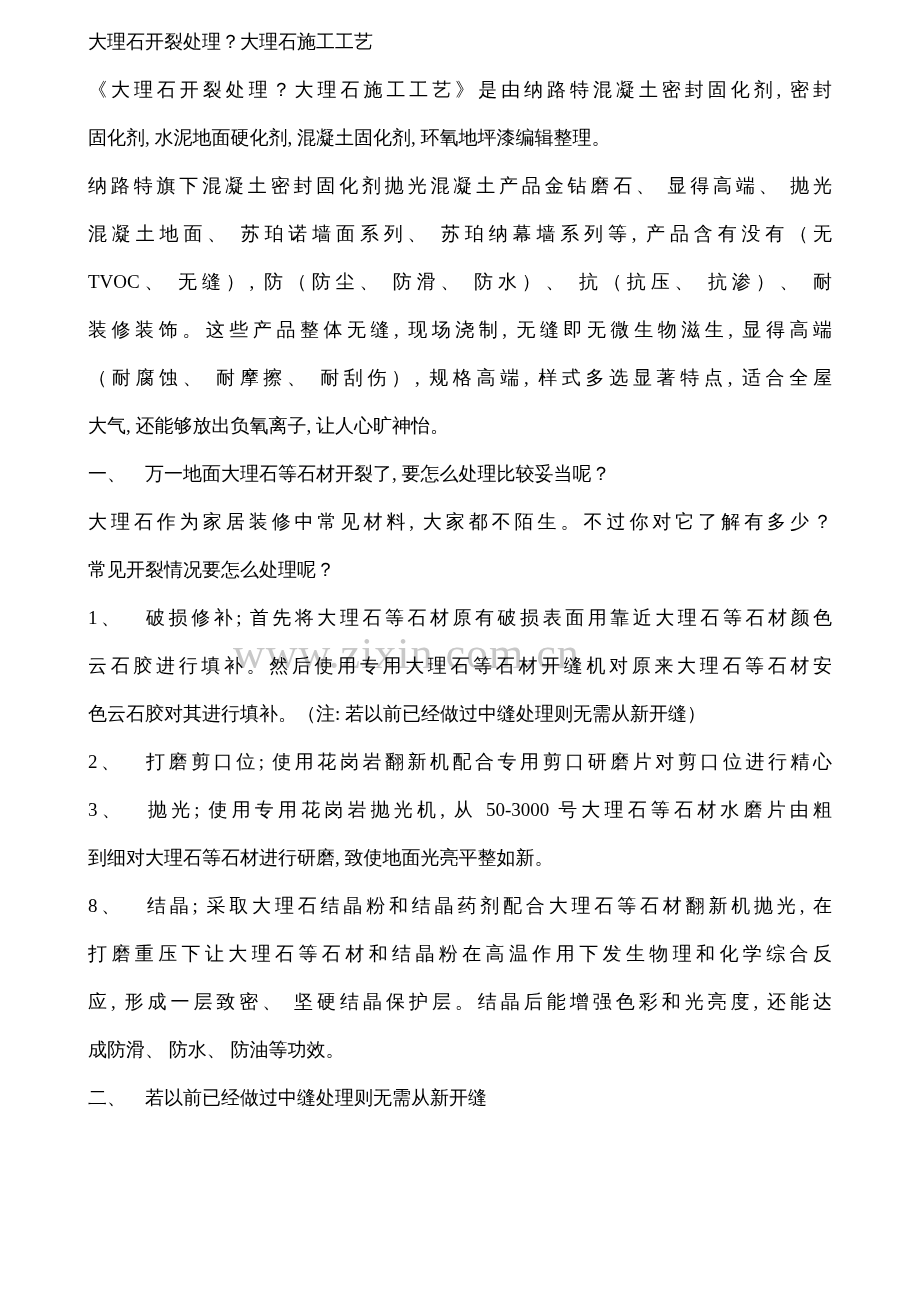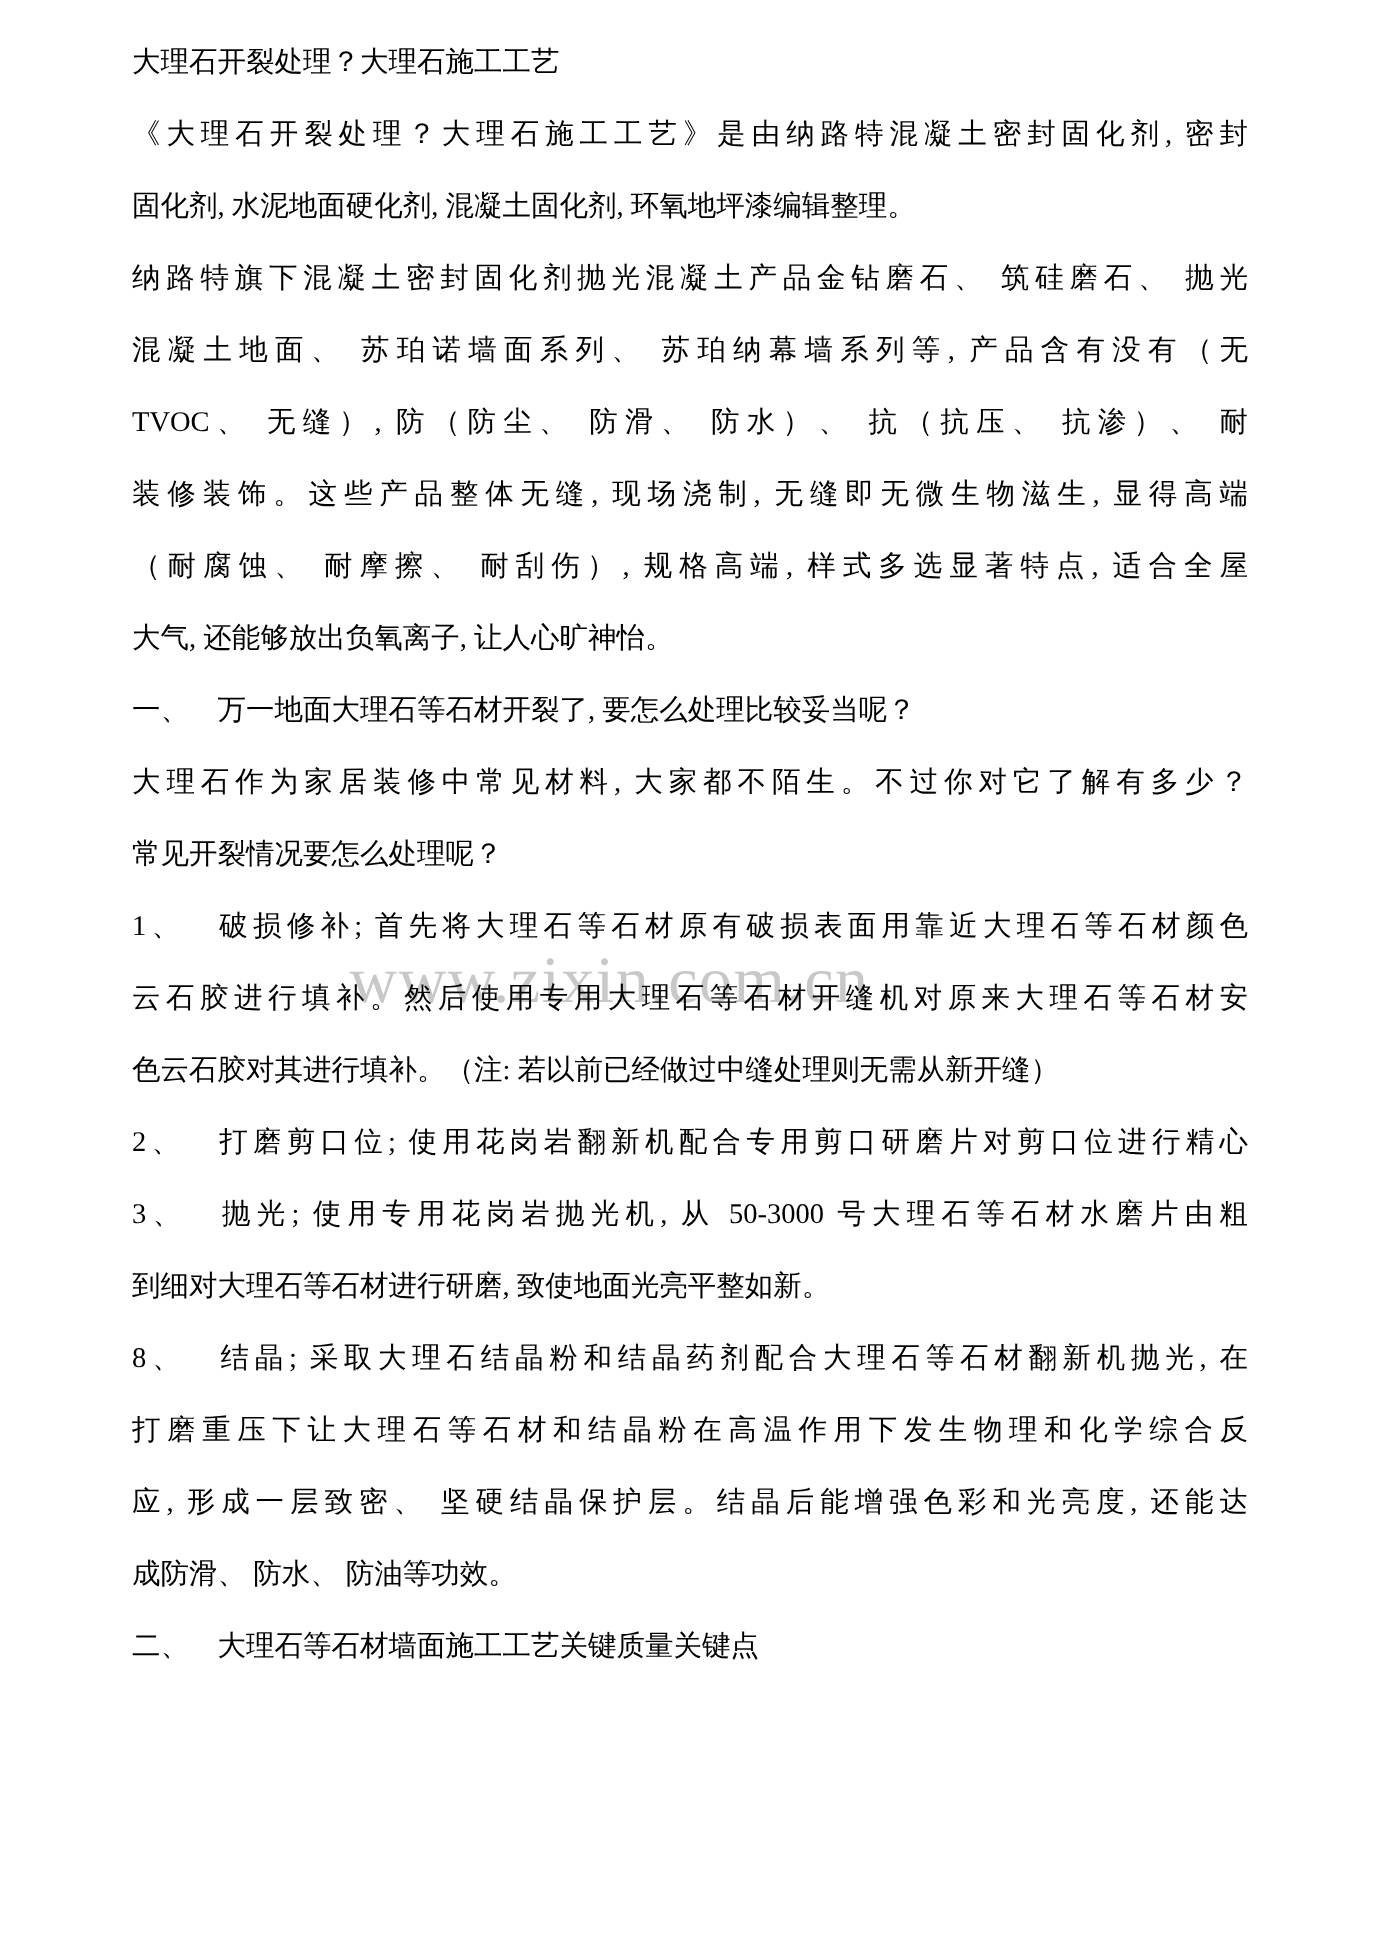--- a/index.html
+++ b/index.html
@@ -52,34 +52,34 @@
 </style>
 </head>
 <body>
 
 <div class="page">
   <div class="watermark">www.zixin.com.cn</div>
   <div class="content">
       <div class="line">大理石开裂处理？大理石施工工艺</div>
       <div class="line fill">《大理石开裂处理？大理石施工工艺》是由纳路特混凝土密封固化剂, 密封</div>
       <div class="line">固化剂, 水泥地面硬化剂, 混凝土固化剂, 环氧地坪漆编辑整理。</div>
-      <div class="line fill">纳路特旗下混凝土密封固化剂抛光混凝土产品金钻磨石、 筑硅磨石、 抛光</div>
+      <div class="line fill">纳路特旗下混凝土密封固化剂抛光混凝土产品金钻磨石、 显得高端、 抛光</div>
       <div class="line fill">混凝土地面、 苏珀诺墙面系列、 苏珀纳幕墙系列等, 产品含有没有（无</div>
       <div class="line fill">TVOC、 无缝）, 防（防尘、 防滑、 防水）、 抗（抗压、 抗渗）、 耐</div>
       <div class="line fill">装修装饰。这些产品整体无缝, 现场浇制, 无缝即无微生物滋生, 显得高端</div>
       <div class="line fill">（耐腐蚀、 耐摩擦、 耐刮伤）, 规格高端, 样式多选显著特点, 适合全屋</div>
       <div class="line">大气, 还能够放出负氧离子, 让人心旷神怡。</div>
       <div class="line">一、　万一地面大理石等石材开裂了, 要怎么处理比较妥当呢？</div>
       <div class="line fill">大理石作为家居装修中常见材料, 大家都不陌生。不过你对它了解有多少？</div>
       <div class="line">常见开裂情况要怎么处理呢？</div>
       <div class="line fill">1、　破损修补; 首先将大理石等石材原有破损表面用靠近大理石等石材颜色</div>
       <div class="line fill">云石胶进行填补。然后使用专用大理石等石材开缝机对原来大理石等石材安</div>
       <div class="line">色云石胶对其进行填补。（注: 若以前已经做过中缝处理则无需从新开缝）</div>
       <div class="line fill">2、　打磨剪口位; 使用花岗岩翻新机配合专用剪口研磨片对剪口位进行精心</div>
       <div class="line fill">3、　抛光; 使用专用花岗岩抛光机, 从 50-3000 号大理石等石材水磨片由粗</div>
       <div class="line">到细对大理石等石材进行研磨, 致使地面光亮平整如新。</div>
       <div class="line fill">8、　结晶; 采取大理石结晶粉和结晶药剂配合大理石等石材翻新机抛光, 在</div>
       <div class="line fill">打磨重压下让大理石等石材和结晶粉在高温作用下发生物理和化学综合反</div>
       <div class="line fill">应, 形成一层致密、 坚硬结晶保护层。结晶后能增强色彩和光亮度, 还能达</div>
       <div class="line">成防滑、 防水、 防油等功效。</div>
-      <div class="line">二、　大理石等石材墙面施工工艺关键质量关键点</div>
+      <div class="line">二、　若以前已经做过中缝处理则无需从新开缝</div>
     </div>
 </div>
 
 </body></html>

